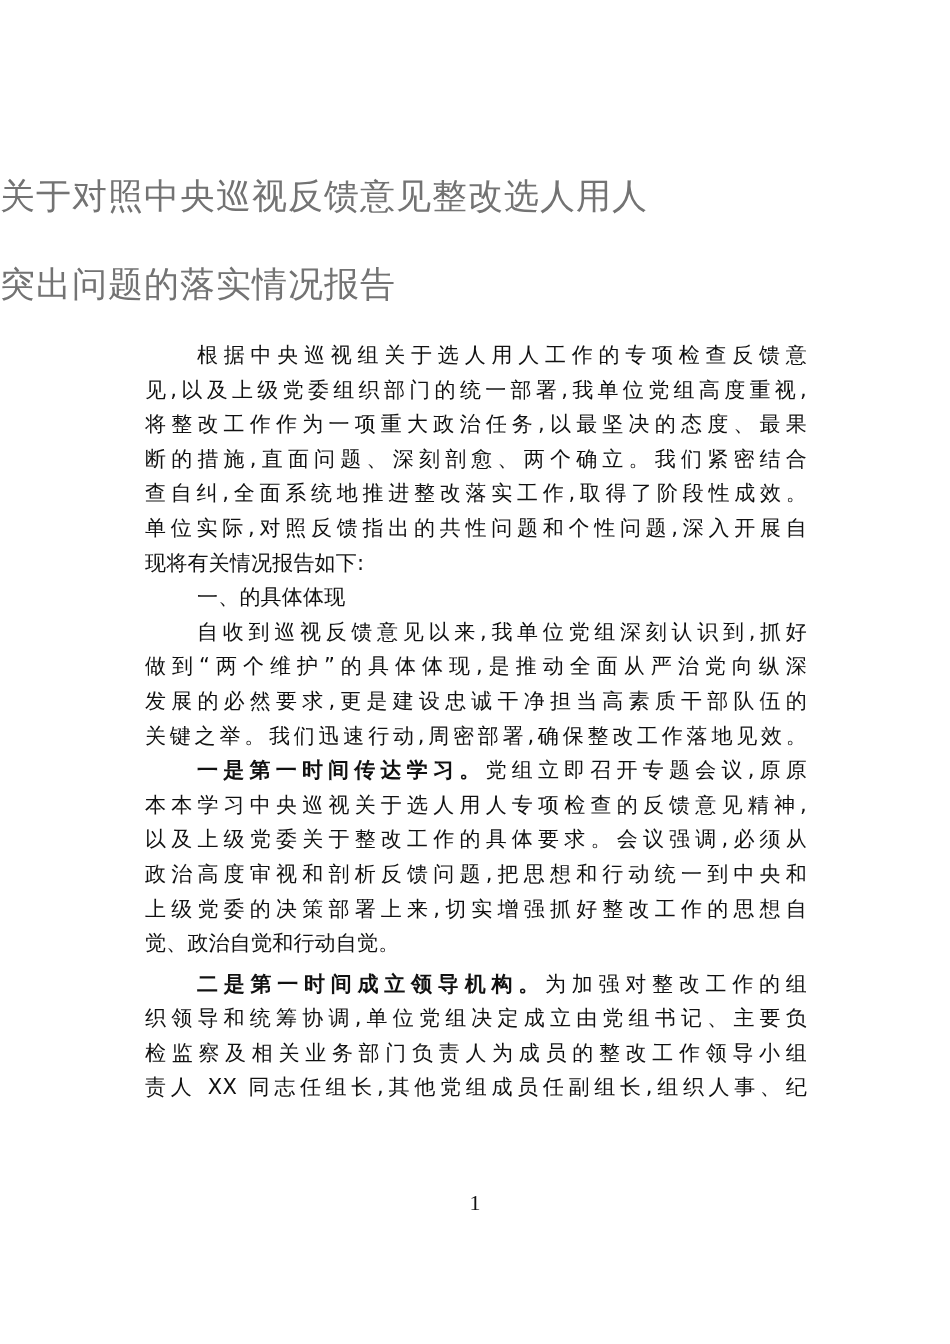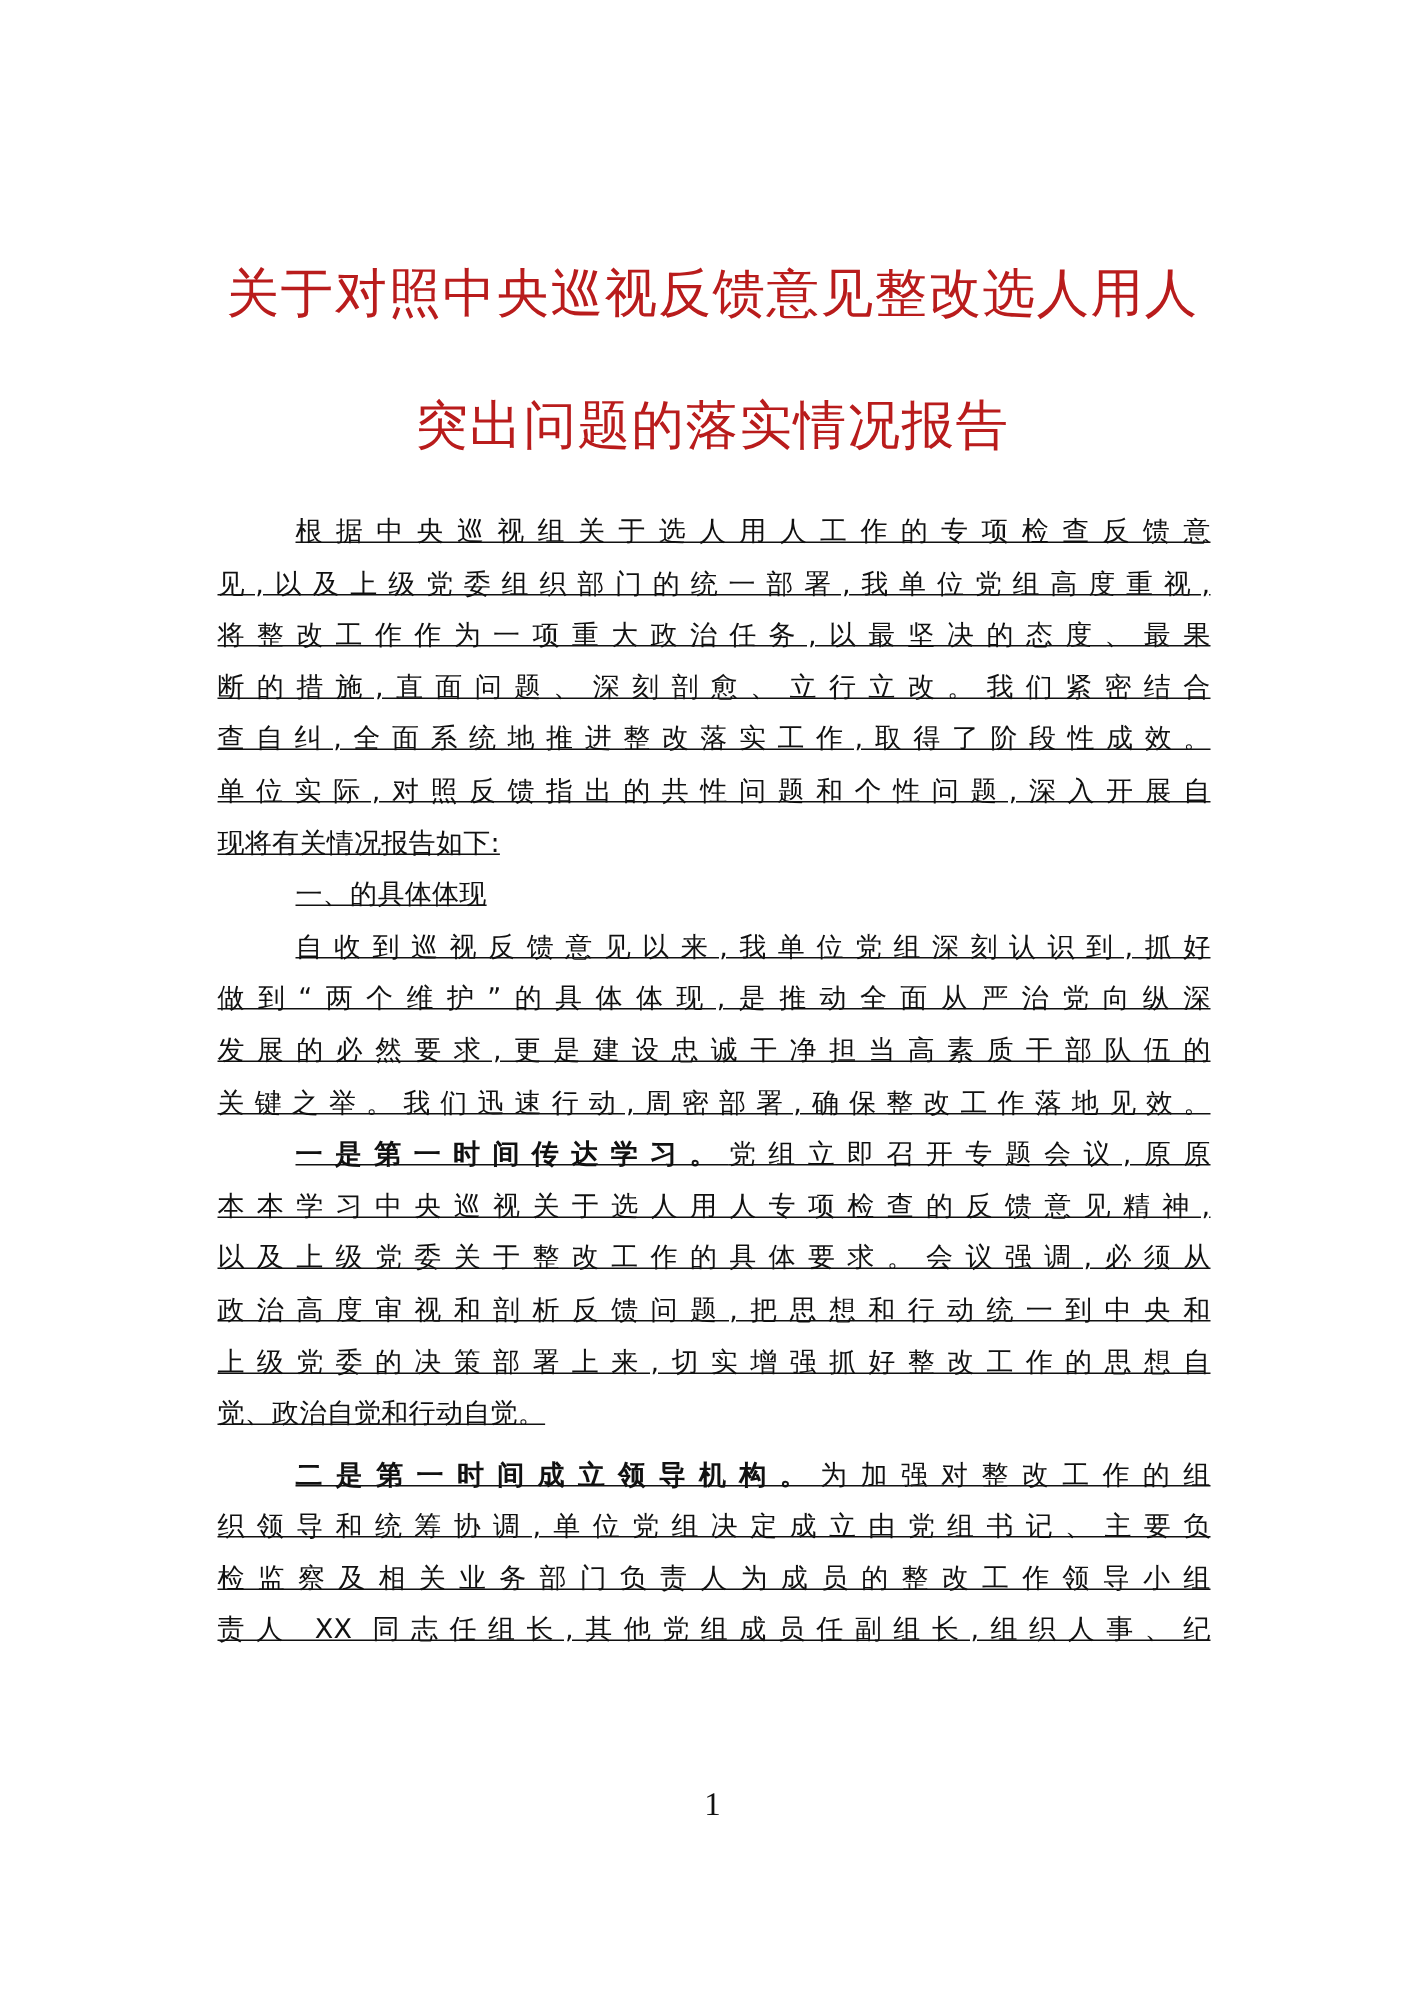--- a/index.html
+++ b/index.html
@@ -1,43 +1,43 @@
 <!DOCTYPE html>
 <html><head>
 <meta charset="utf-8">
 <style>
   html, body { margin:0; padding:0; background:#ffffff; }
   body { width:950px; height:1344px; position:relative; overflow:hidden;
          font-family:"DejaVu Sans", "Liberation Sans", sans-serif; color:#111; }
-  .title { position:absolute; left:0; width:950px; text-align:center;
-           font-size:35px; line-height:40px; letter-spacing:1px; color:#b91c1c; }
+  .title { position:absolute; left:0; width:950px; 
+           font-size:35px; line-height:40px; letter-spacing:1px; color:#737373; }
   .t1 { top:176px; }
   .t2 { top:264px; }
   .body { position:absolute; left:145px; top:338px; width:662px; }
-  .line { height:34.6px; line-height:34.6px; font-size:18px; white-space:nowrap;
-          text-align:justify; text-align-last:justify; letter-spacing:0.2px;text-decoration:underline; }
+  .line { height:34.6px; line-height:34.6px; font-size:21px; white-space:nowrap;
+          text-align:justify; text-align-last:justify; letter-spacing:0.2px; }
   .line.last { text-align-last:left; }
   .indent { padding-left:52px; }
   .b { font-weight:bold; }
   .gap { height:6px; }
   .page-num { position:absolute; top:1190px; left:0; width:950px; text-align:center;
               font-family:"Liberation Serif", serif; font-size:22px; color:#111; }
 </style>
 </head>
 <body>
 
 <div>
   <div class="title t1">关于对照中央巡视反馈意见整改选人用人</div>
   <div class="title t2">突出问题的落实情况报告</div>
 
   <div class="body">
     <div class="line indent">根据中央巡视组关于选人用人工作的专项检查反馈意</div>
     <div class="line">见,以及上级党委组织部门的统一部署,我单位党组高度重视,</div>
     <div class="line">将整改工作作为一项重大政治任务,以最坚决的态度、最果</div>
-    <div class="line">断的措施,直面问题、深刻剖愈、立行立改。我们紧密结合</div>
+    <div class="line">断的措施,直面问题、深刻剖愈、两个确立。我们紧密结合</div>
     <div class="line">查自纠,全面系统地推进整改落实工作,取得了阶段性成效。</div>
     <div class="line">单位实际,对照反馈指出的共性问题和个性问题,深入开展自</div>
     <div class="line last">现将有关情况报告如下:</div>
 
     <div class="line indent last">一、的具体体现</div>
 
     <div class="line indent">自收到巡视反馈意见以来,我单位党组深刻认识到,抓好</div>
     <div class="line">做到“两个维护”的具体体现,是推动全面从严治党向纵深</div>
     <div class="line">发展的必然要求,更是建设忠诚干净担当高素质干部队伍的</div>
     <div class="line">关键之举。我们迅速行动,周密部署,确保整改工作落地见效。</div>

